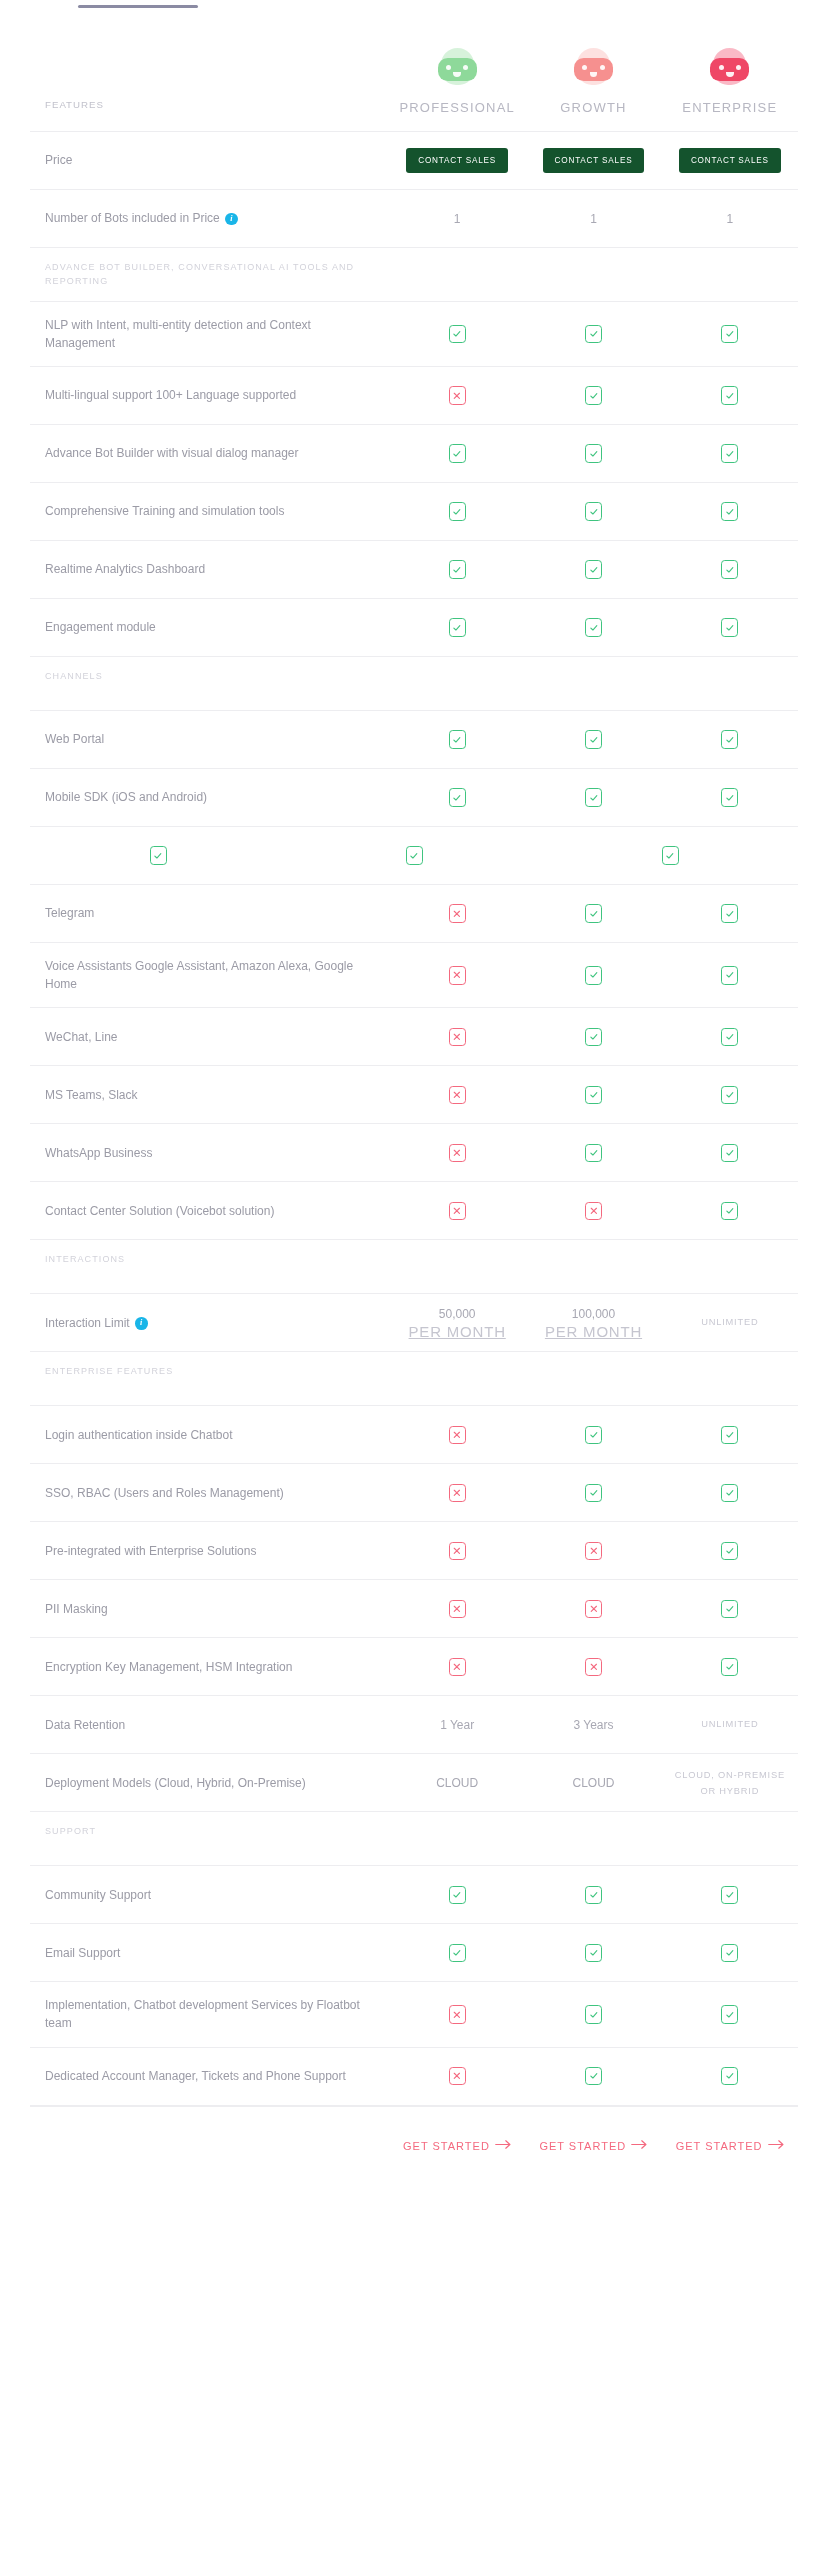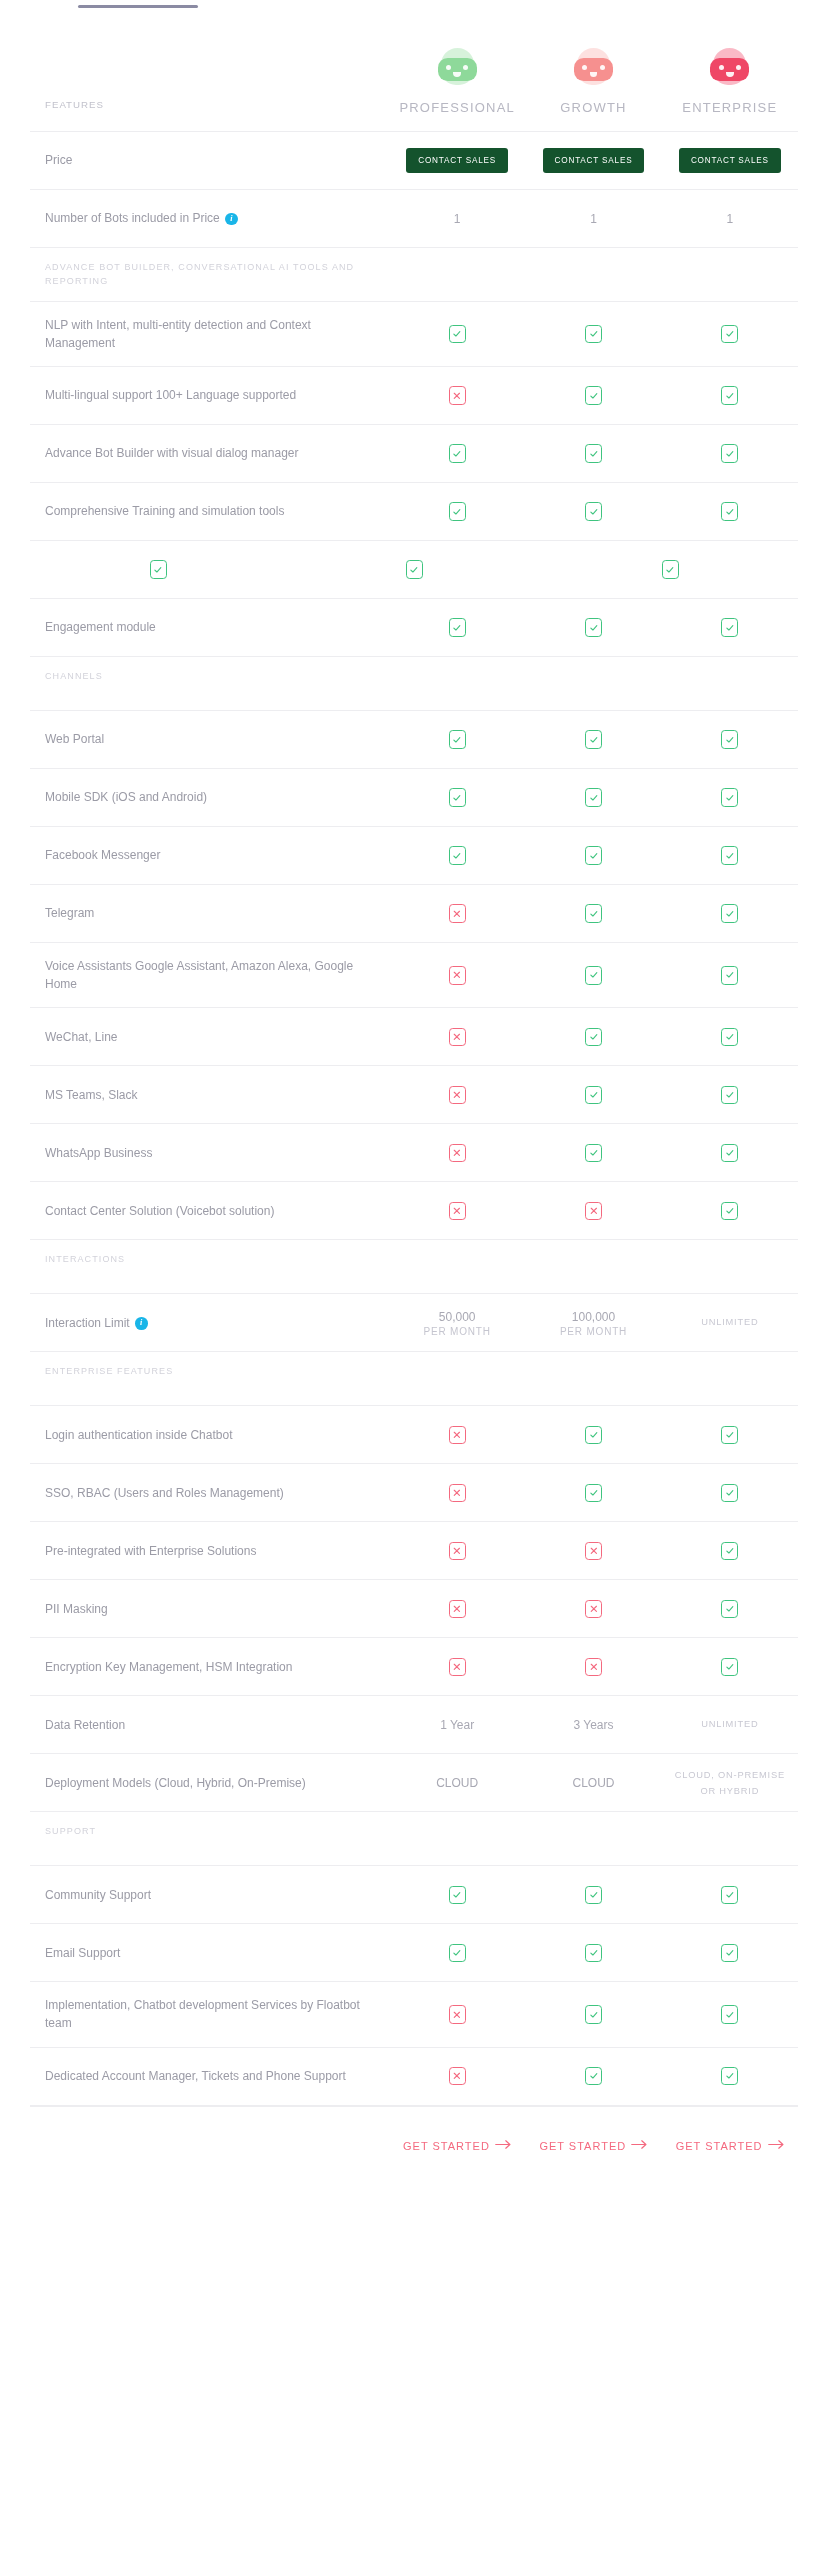--- a/index.html
+++ b/index.html
@@ -138,25 +138,26 @@
     color: #a8a8b3;
     line-height: 1.5;
   }
   .val-main.small {
     font-size: 9.3px;
     letter-spacing: 0.8px;
     color: #c8c8d2;
     text-transform: uppercase;
   }
   .val-sub {
-    font-size: 10px;
+    font-size: 15px;
     letter-spacing: 0.8px;
     color: #c5c5cf;
     text-transform: uppercase;
     margin-top: 0;
+    text-decoration: underline;
   }
   .val-two-line {
     font-size: 9.3px;
     letter-spacing: 0.7px;
     color: #c8c8d2;
     text-transform: uppercase;
     line-height: 1.75;
     text-align: center;
   }
 
@@ -371,20 +372,21 @@
         </div>
         <div class="cell-plan">
           <div class="mark">
             <svg width="9.7" height="9.7" viewBox="0 0 13 13">
               <path d="M2.5 6.8 L5.2 9.4 L10.5 3.6" stroke="#3fc47f" stroke-width="1.5" fill="none" stroke-linecap="round" stroke-linejoin="round"></path>
             </svg>
           </div>
         </div>
       </div>
       <div class="row">
+        <div class="cell-feature"><span class="feature-inline">Realtime Analytics Dashboard</span></div>
         <div class="cell-plan">
           <div class="mark">
             <svg width="9.7" height="9.7" viewBox="0 0 13 13">
               <path d="M2.5 6.8 L5.2 9.4 L10.5 3.6" stroke="#3fc47f" stroke-width="1.5" fill="none" stroke-linecap="round" stroke-linejoin="round"></path>
             </svg>
           </div>
         </div>
         <div class="cell-plan">
           <div class="mark">
             <svg width="9.7" height="9.7" viewBox="0 0 13 13">
@@ -472,21 +474,20 @@
         </div>
         <div class="cell-plan">
           <div class="mark">
             <svg width="9.7" height="9.7" viewBox="0 0 13 13">
               <path d="M2.5 6.8 L5.2 9.4 L10.5 3.6" stroke="#3fc47f" stroke-width="1.5" fill="none" stroke-linecap="round" stroke-linejoin="round"></path>
             </svg>
           </div>
         </div>
       </div>
       <div class="row">
-        <div class="cell-feature"><span class="feature-inline">Facebook Messenger</span></div>
         <div class="cell-plan">
           <div class="mark">
             <svg width="9.7" height="9.7" viewBox="0 0 13 13">
               <path d="M2.5 6.8 L5.2 9.4 L10.5 3.6" stroke="#3fc47f" stroke-width="1.5" fill="none" stroke-linecap="round" stroke-linejoin="round"></path>
             </svg>
           </div>
         </div>
         <div class="cell-plan">
           <div class="mark">
             <svg width="9.7" height="9.7" viewBox="0 0 13 13">

